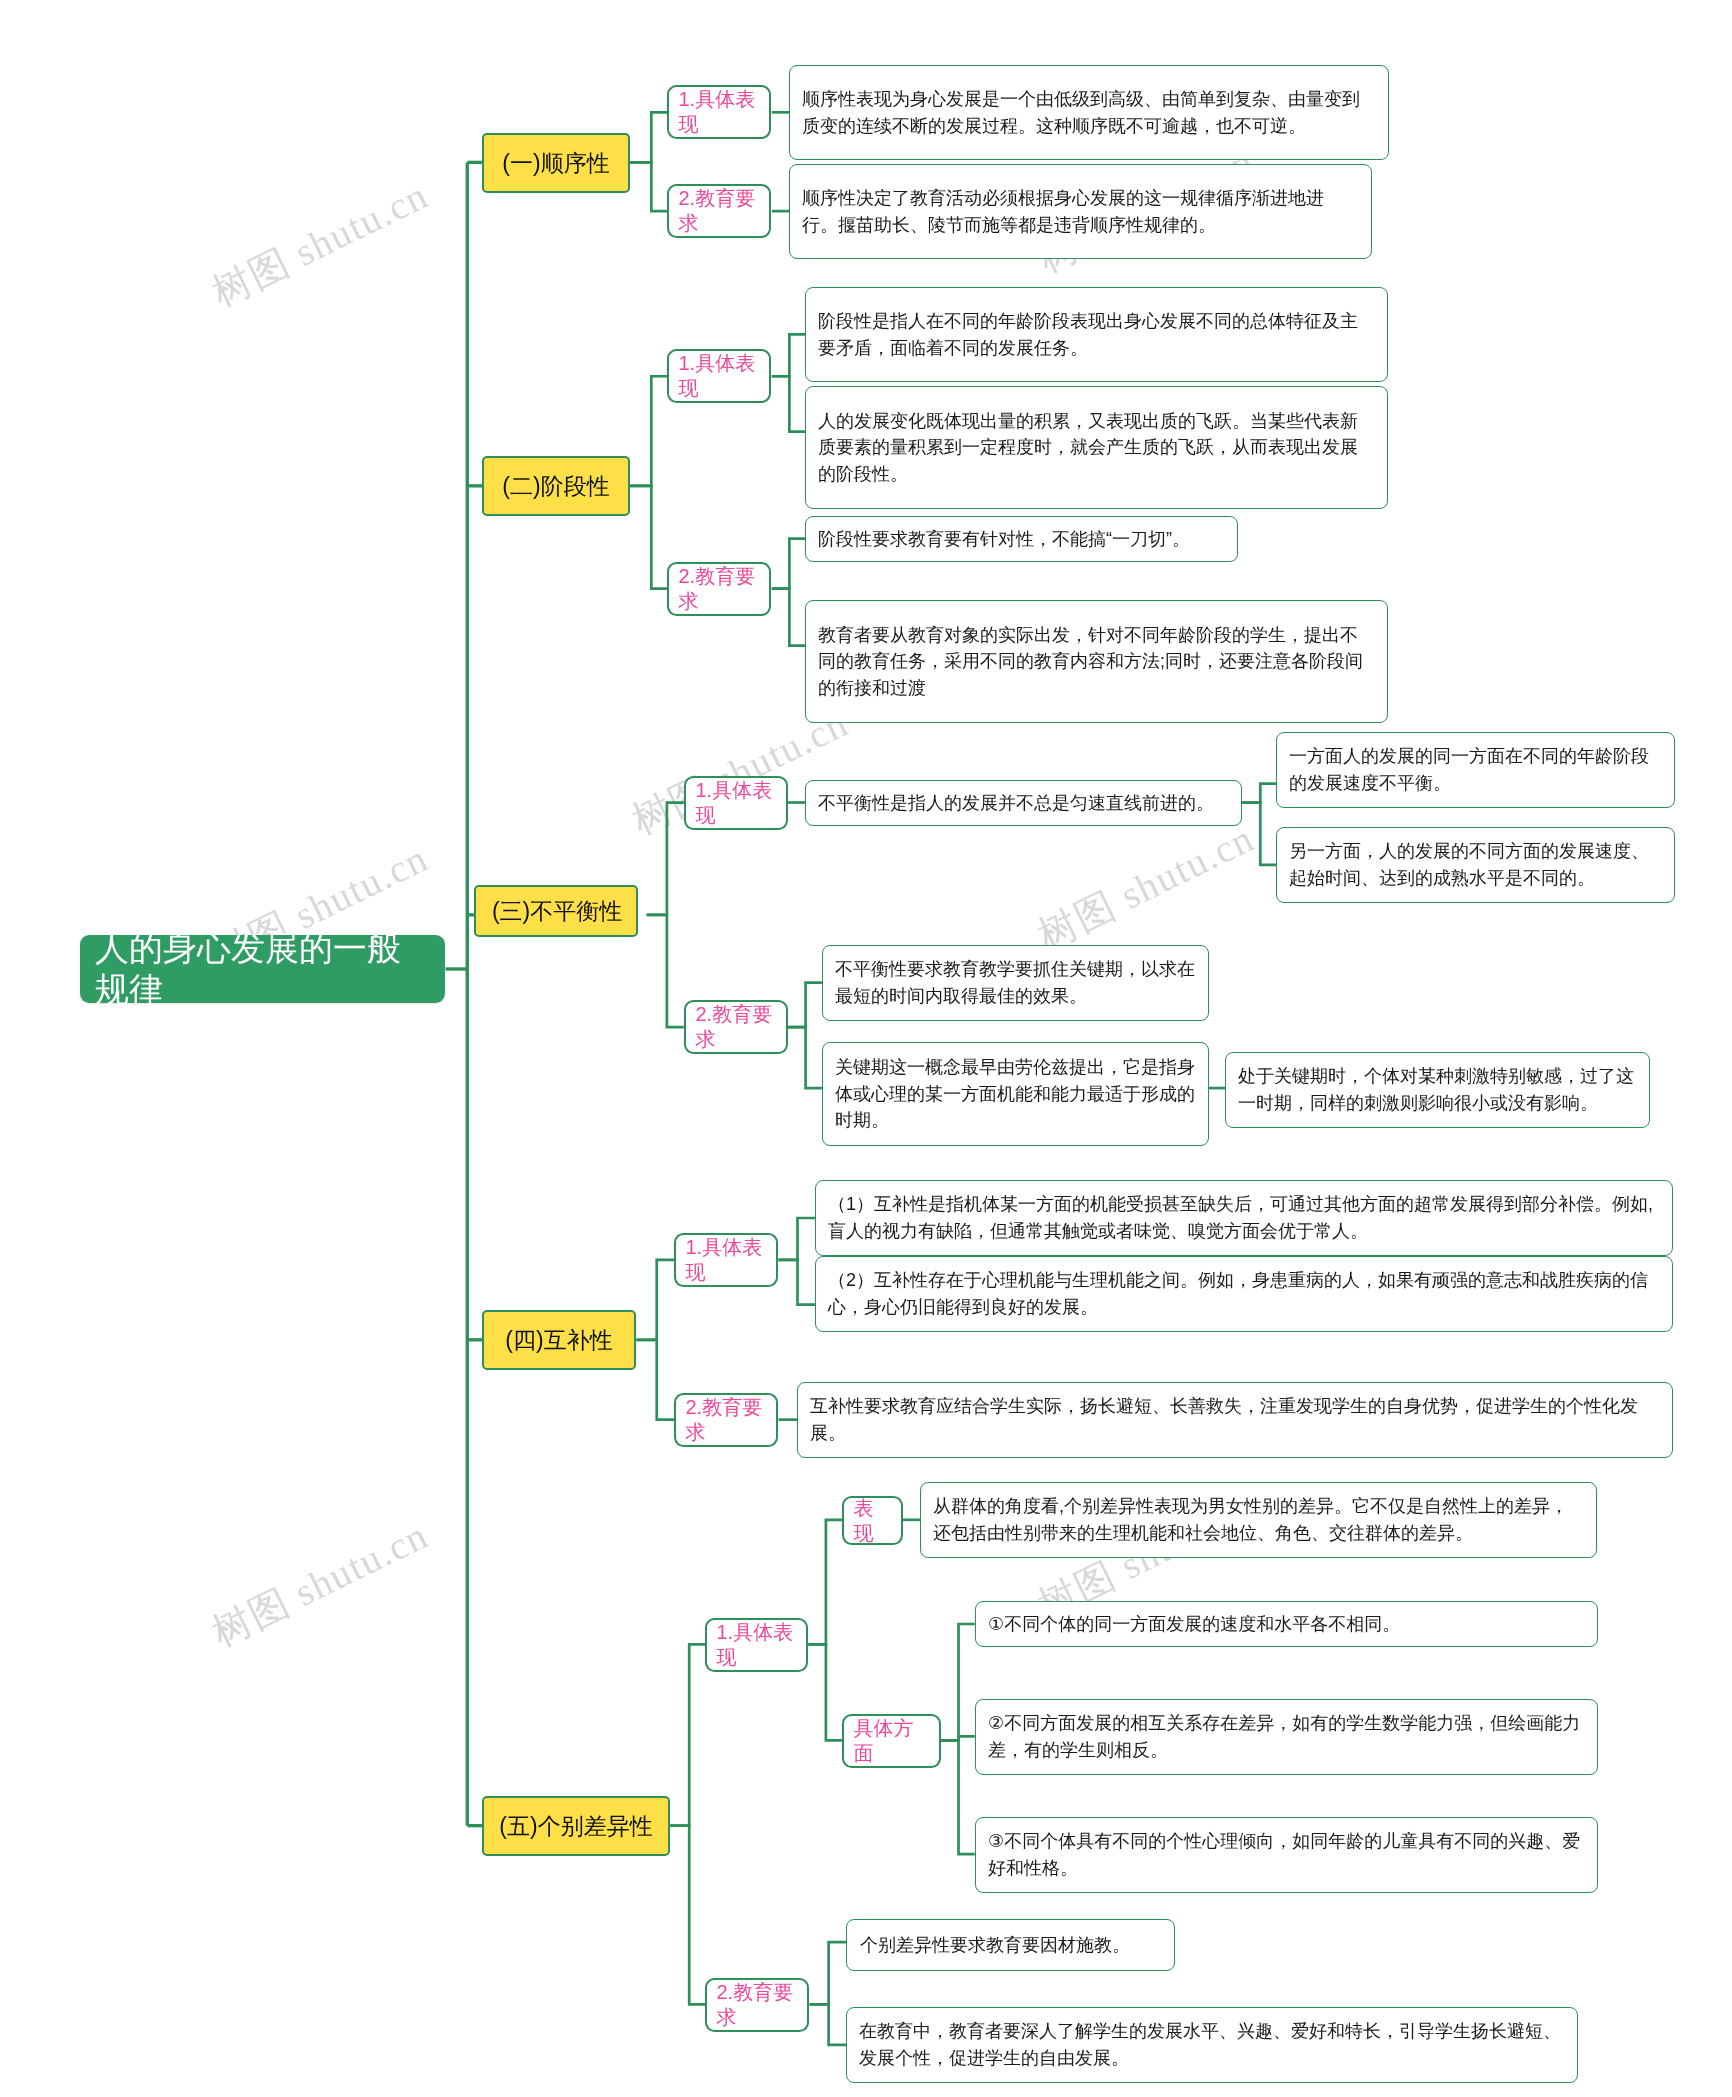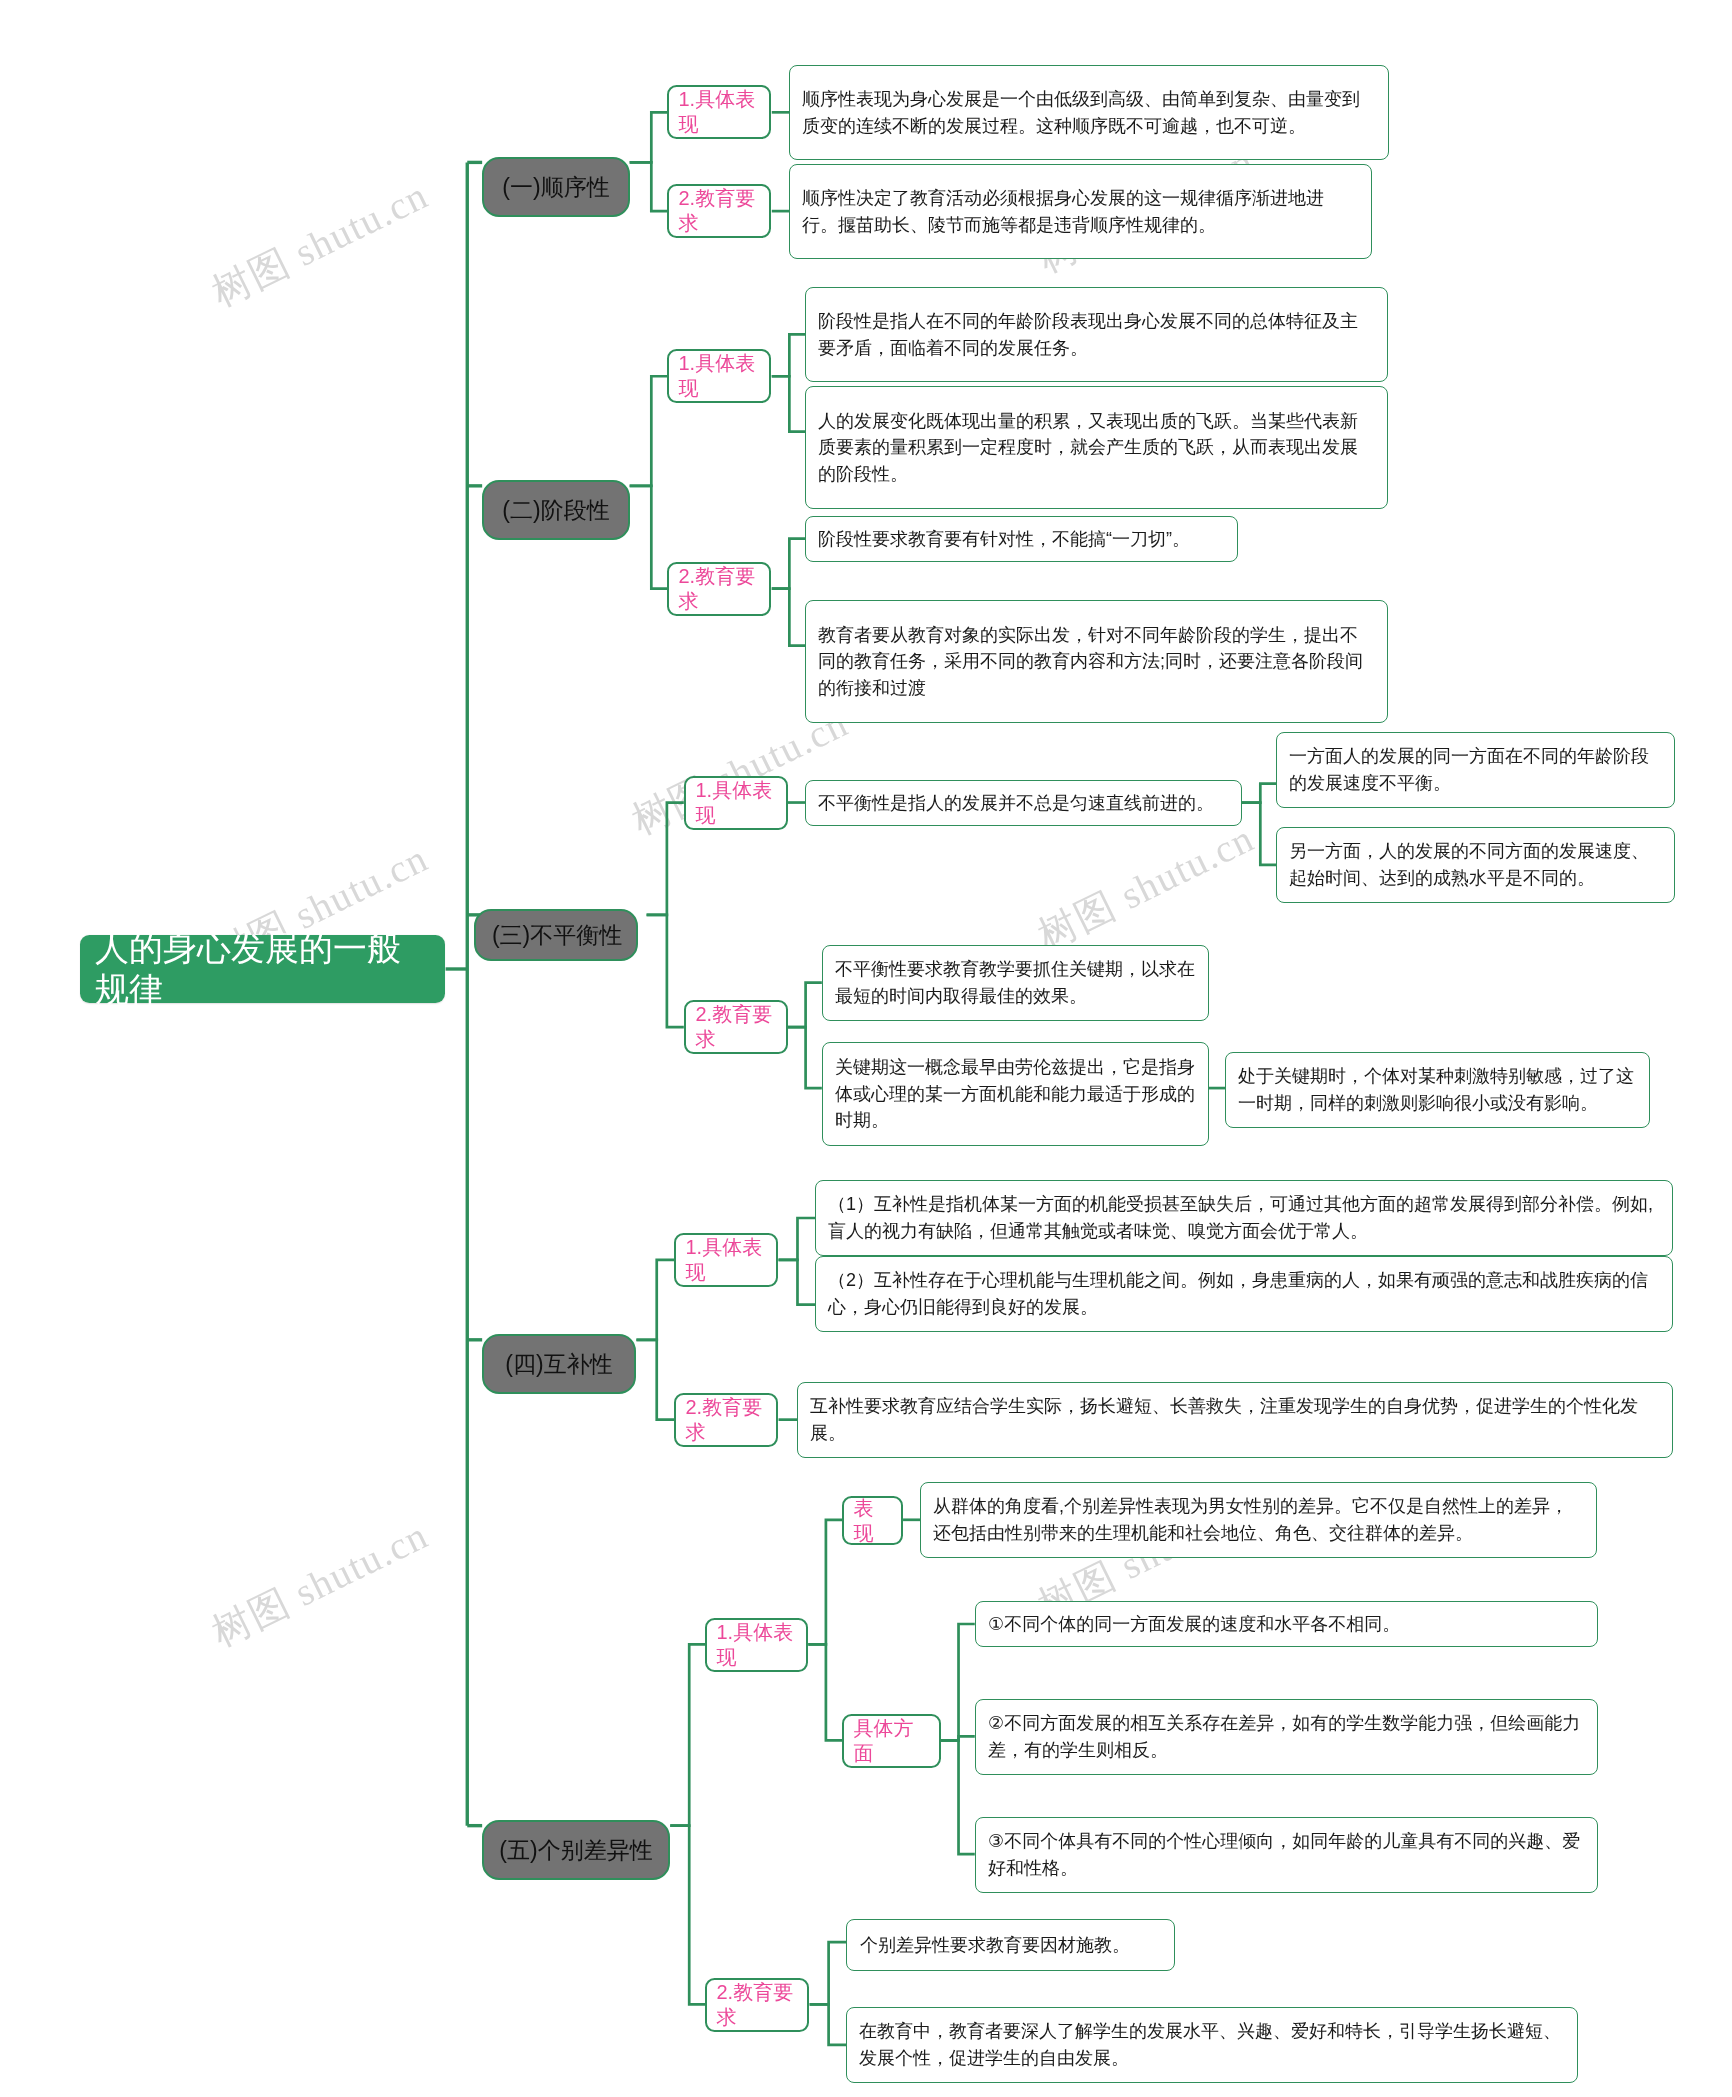--- a/index.html
+++ b/index.html
@@ -45,29 +45,28 @@
     border-radius:9.5px;
     color:#ffffff;
     justify-content:center;
     font-size:34px;
     line-height:1.2;
     padding:0 15px;
     box-shadow:0 0.7px 1.4px rgba(0,0,0,.12);
   }
 
   .lvl1{
-    background:#737373;
+    background:#fde047;
     border:2px solid #2f8f5b;
-    border-radius:17px;
+    border-radius:5px;
     color:#111111;
     justify-content:center;
     font-size:23px;
     line-height:1.25;
     padding:0 10.8px;
-    margin-top:24px;
   }
 
   .lvl2{
     background:#ffffff;
     border:2px solid #2f8f5b;
     border-radius:9.5px;
     color:#ec4899;
     justify-content:center;
     font-size:20px;
     line-height:1.25;

